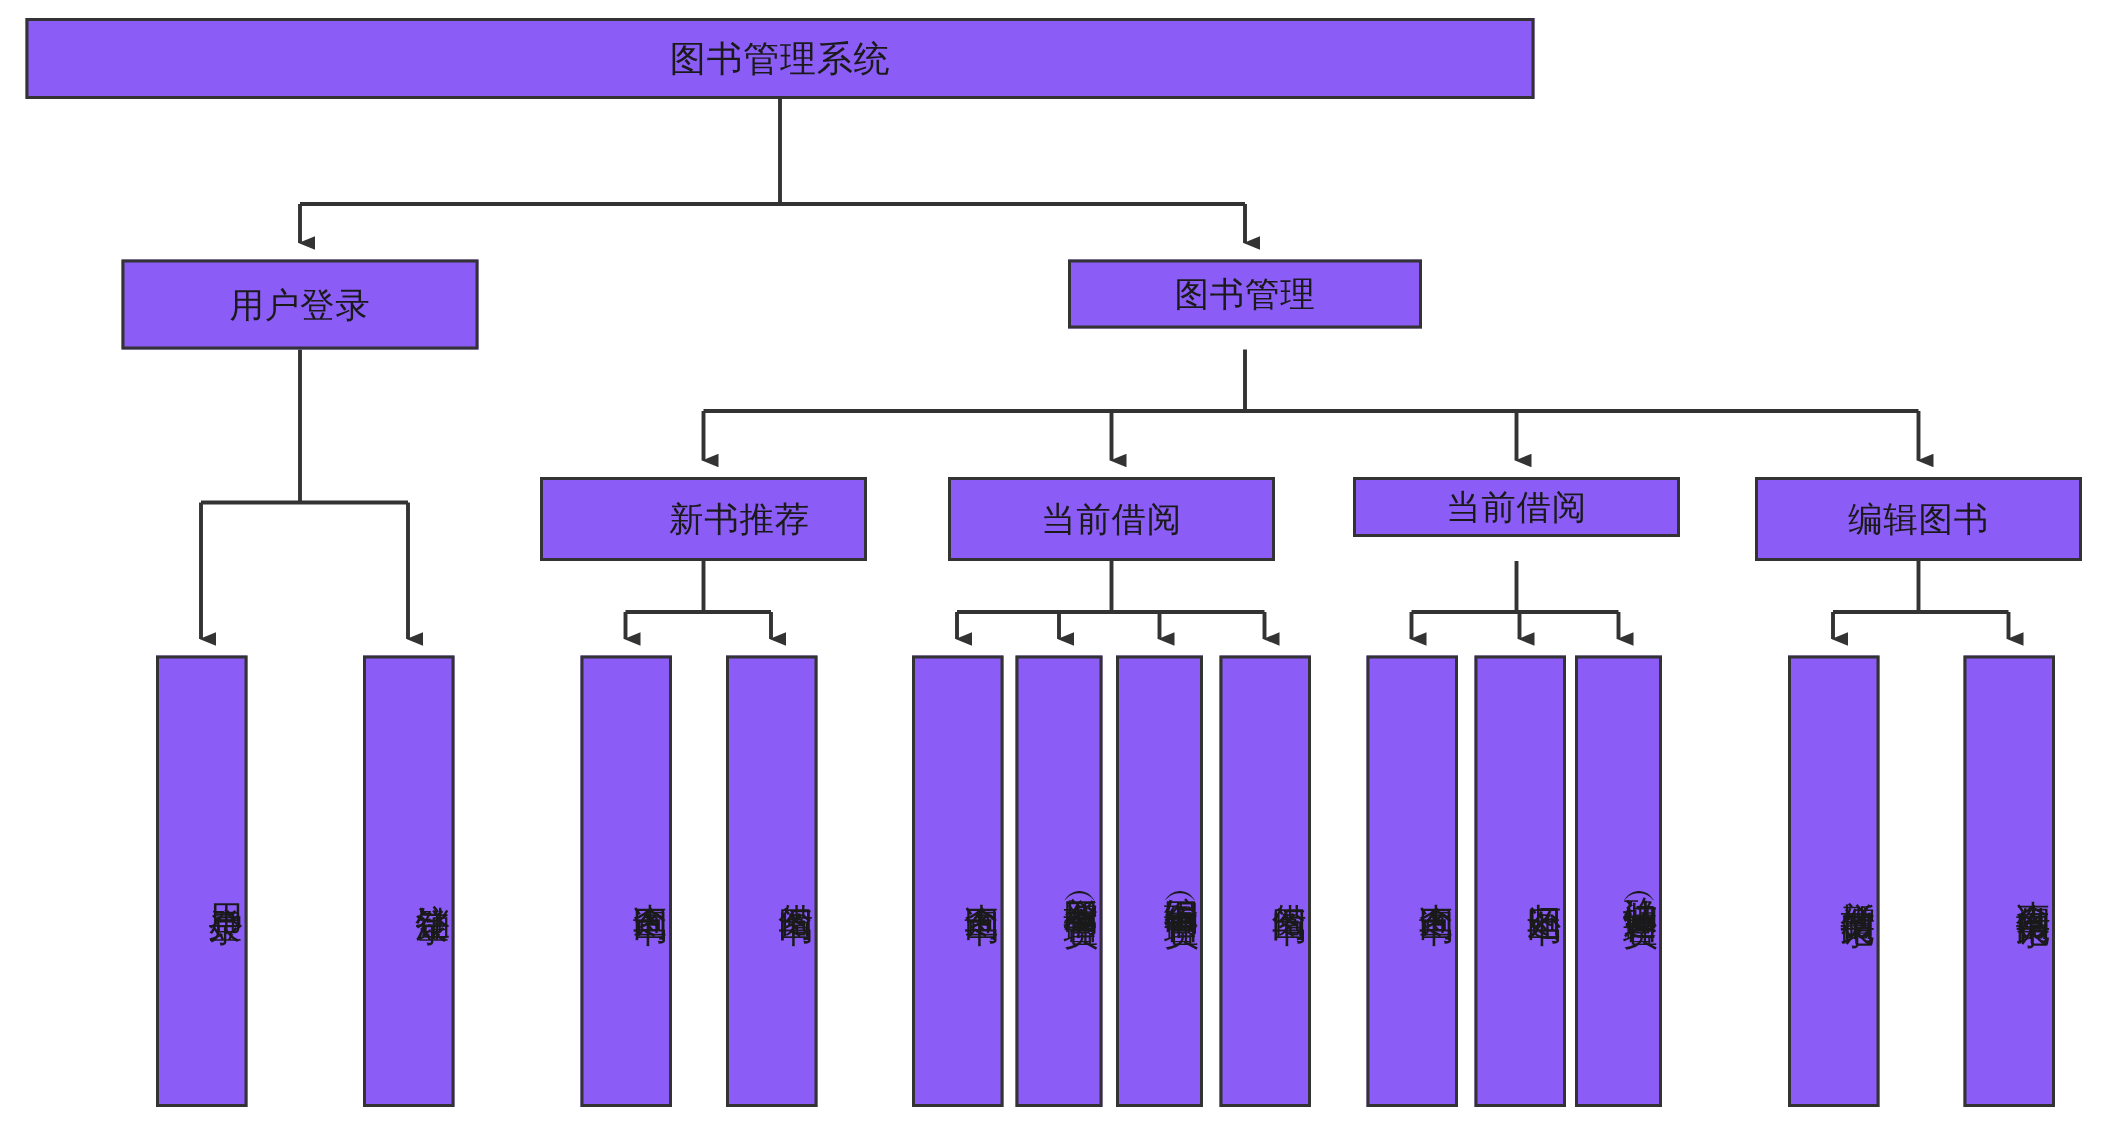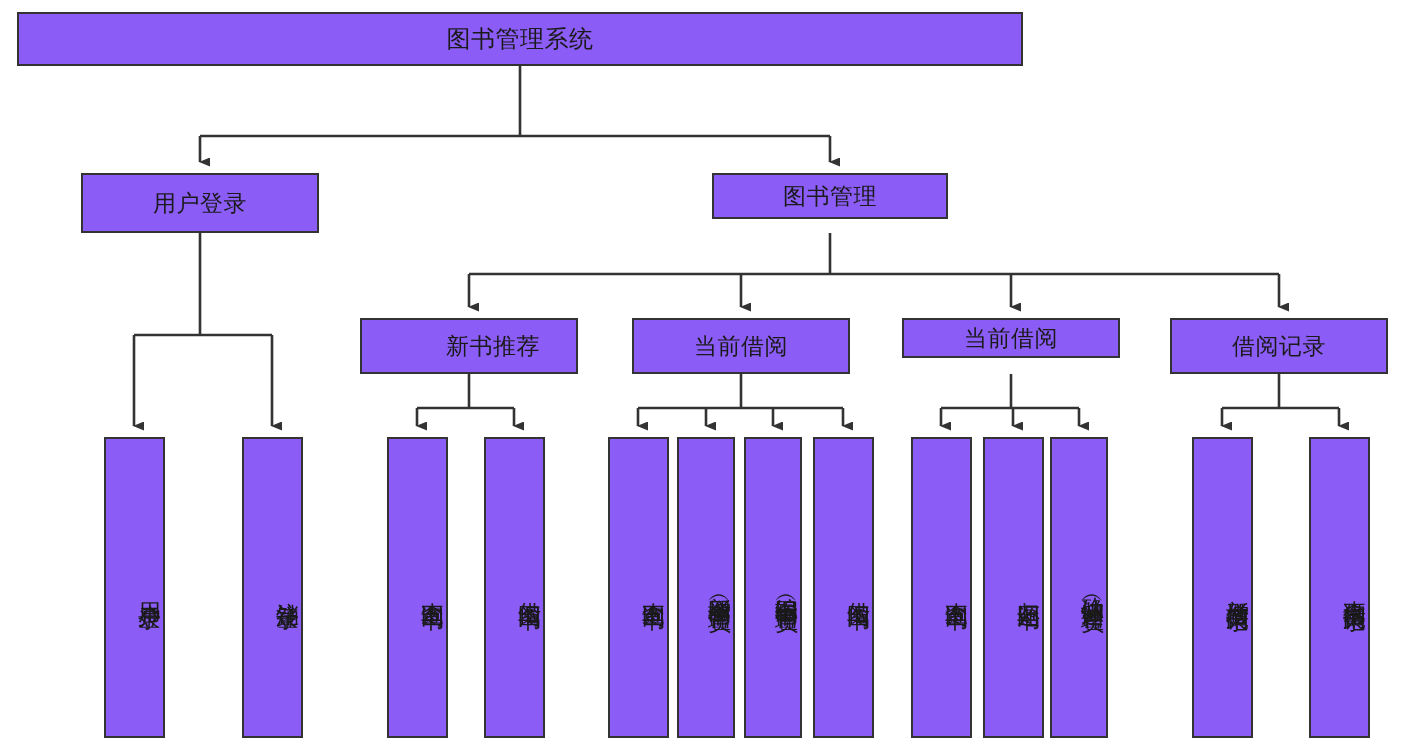--- a/index.html
+++ b/index.html
@@ -135,21 +135,21 @@
   <div class="node h" style="left:360px; top:318px; width:218px; height:56px;padding-left:48px;">
     <span>新书推荐</span>
   </div>
   <div class="node h" style="left:632px; top:318px; width:218px; height:56px;">
     <span>当前借阅</span>
   </div>
   <div class="node h" style="left:902px; top:318px; width:218px; height:40px;">
     <span>当前借阅</span>
   </div>
   <div class="node h" style="left:1170px; top:318px; width:218px; height:56px;">
-    <span>借阅记录</span>
+    <span>编辑图书</span>
   </div>
 
   <div class="node v" style="left:104px; top:437px; width:61px; height:301px;">
     <span class="vtext">用户登录</span>
   </div>
   <div class="node v" style="left:242px; top:437px; width:61px; height:301px;">
     <span class="vtext">注销登录</span>
   </div>
 
   <div class="node v" style="left:387px; top:437px; width:61px; height:301px;">

